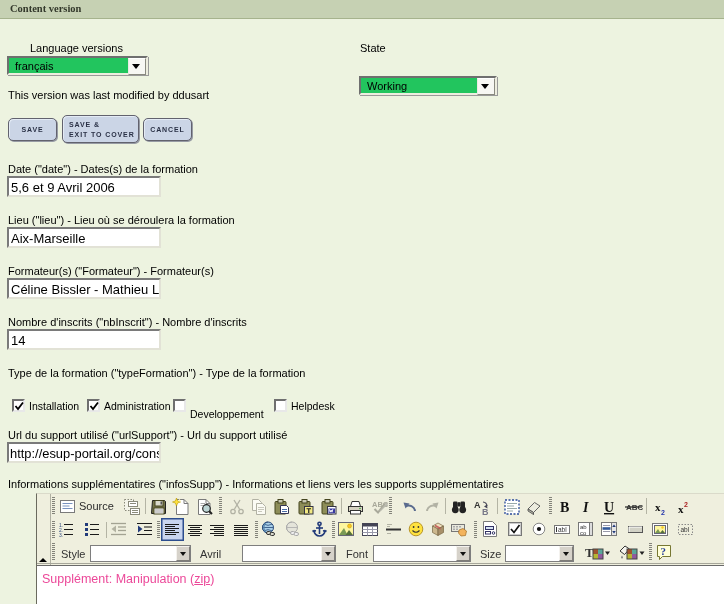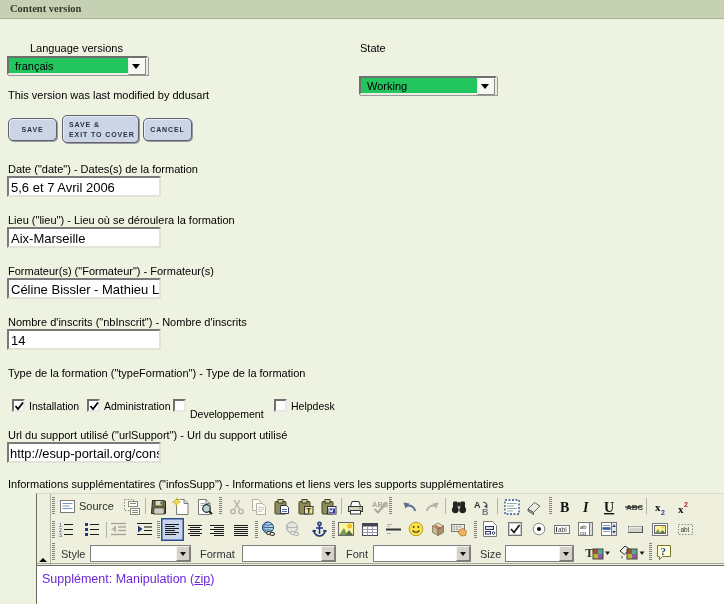--- a/index.html
+++ b/index.html
@@ -16,21 +16,21 @@
 .btn{position:absolute;background:#cbd5e6;border:1px solid #62626e;border-radius:5px;box-shadow:1px 1px 0 #979ba4, inset 1px 1px 0 #e4ebf5;color:#2a3146;font-size:7px;font-weight:bold;letter-spacing:0.9px;text-align:center;box-sizing:border-box;}
 .cb{position:absolute;width:13px;height:13px;background:#fff;border:2px solid;border-color:#6f6f6f #e8e8e8 #e8e8e8 #6f6f6f;box-sizing:border-box;top:399px;}
 .cb svg{position:absolute;left:0px;top:0px;}
 .cblbl{position:absolute;top:400px;font-size:10.5px;color:#000;}
 
 #ed{position:absolute;left:8px;top:493px;width:698px;height:112px;border-left:1px solid #6a6a5e;border-right:1px solid #4e4e46;border-top:1px solid #dadaca;box-sizing:border-box;background:#efefde;overflow:hidden;margin-left:28px;}
 #collapse{position:absolute;left:0;top:0;width:13px;height:71px;border-right:1px solid #b0b0a2;}
 #collapse i{position:absolute;left:2px;top:64px;width:0;height:0;border-left:4px solid transparent;border-right:4px solid transparent;border-bottom:4px solid #000;}
 #tbrule{position:absolute;left:0;top:69px;width:696px;height:1px;background:#a6a69a;}
 #edcontent{position:absolute;left:0;top:71px;width:696px;height:40px;background:#fff;border-top:1px solid #6a6a6a;box-sizing:border-box;}
-#edcontent .txt{position:absolute;left:5px;top:6px;font-size:12.5px;color:#6d28d9;}
+#edcontent .txt{position:absolute;left:5px;top:6px;font-size:12.5px;color:#ec4899;}
 .combo{position:absolute;top:51px;height:17px;background:#fff;border:1px solid #7e7e7e;box-sizing:border-box;}
 .combo .ab{position:absolute;right:0;top:0;width:14px;height:15px;background:#d6d2ca;border:1px solid;border-color:#f4f2ee #7e7c78 #7e7c78 #f4f2ee;box-sizing:border-box;}
 .combo .ab i{position:absolute;left:3px;top:5px;width:0;height:0;border-left:3px solid transparent;border-right:3px solid transparent;border-top:4px solid #111;}
 .tl{position:absolute;top:54px;font-size:11px;color:#333;}
 </style>
 </head>
 <body>
 <div class="titlebar">
     <span>Content version</span>
   </div>
@@ -52,21 +52,21 @@
   </div>
 
 <div class="lbl" style="left:8px;top:89px;">This version was last modified by ddusart</div>
 
 <div class="btn" style="left:8px;top:118px;width:49px;height:23px;line-height:21px;">SAVE</div>
 <div class="btn" style="left:62px;top:115px;width:77px;height:28px;line-height:10px;padding-top:4px;text-align:left;padding-left:6px;white-space:nowrap;">SAVE &amp;<br>EXIT TO COVER</div>
 <div class="btn" style="left:143px;top:118px;width:49px;height:23px;line-height:21px;">CANCEL</div>
 
 <div class="lbl" style="left:8px;top:163px;">Date ("date") - Dates(s) de la formation</div>
 <div class="inp" style="left:7px;top:176px;">
-    <span>5,6 et 7 Avril 2006</span>
+    <span>5,6 et 9 Avril 2006</span>
   </div>
 
 <div class="lbl" style="left:8px;top:214px;">Lieu ("lieu") - Lieu où se déroulera la formation</div>
 <div class="inp" style="left:7px;top:227px;">
     <span>Aix-Marseille</span>
   </div>
 
 <div class="lbl" style="left:8px;top:265px;">Formateur(s) ("Formateur") - Formateur(s)</div>
 <div class="inp" style="left:7px;top:278px;">
     <span>Céline Bissler - Mathieu L</span>
@@ -555,21 +555,21 @@
         <path d="M1.5 1.5 h13 v11 h-8 l-3 3 v-3 h-2z" fill="#ffffd8" stroke="#777733"></path>
         <text x="4.5" y="11" font-family="Liberation Serif" font-size="11" font-weight="bold" fill="#223a9a">?</text>
       </g>
   </svg>
   <div class="tl" style="left:24px;">Style</div>
   <div class="combo" style="left:53px;width:101px;">
       <span class="ab">
         <i></i>
       </span>
     </div>
-  <div class="tl" style="left:163px;">Format</div>
+  <div class="tl" style="left:163px;">Avril</div>
   <div class="combo" style="left:205px;width:94px;">
       <span class="ab">
         <i></i>
       </span>
     </div>
   <div class="tl" style="left:309px;">Font</div>
   <div class="combo" style="left:336px;width:98px;">
       <span class="ab">
         <i></i>
       </span>

